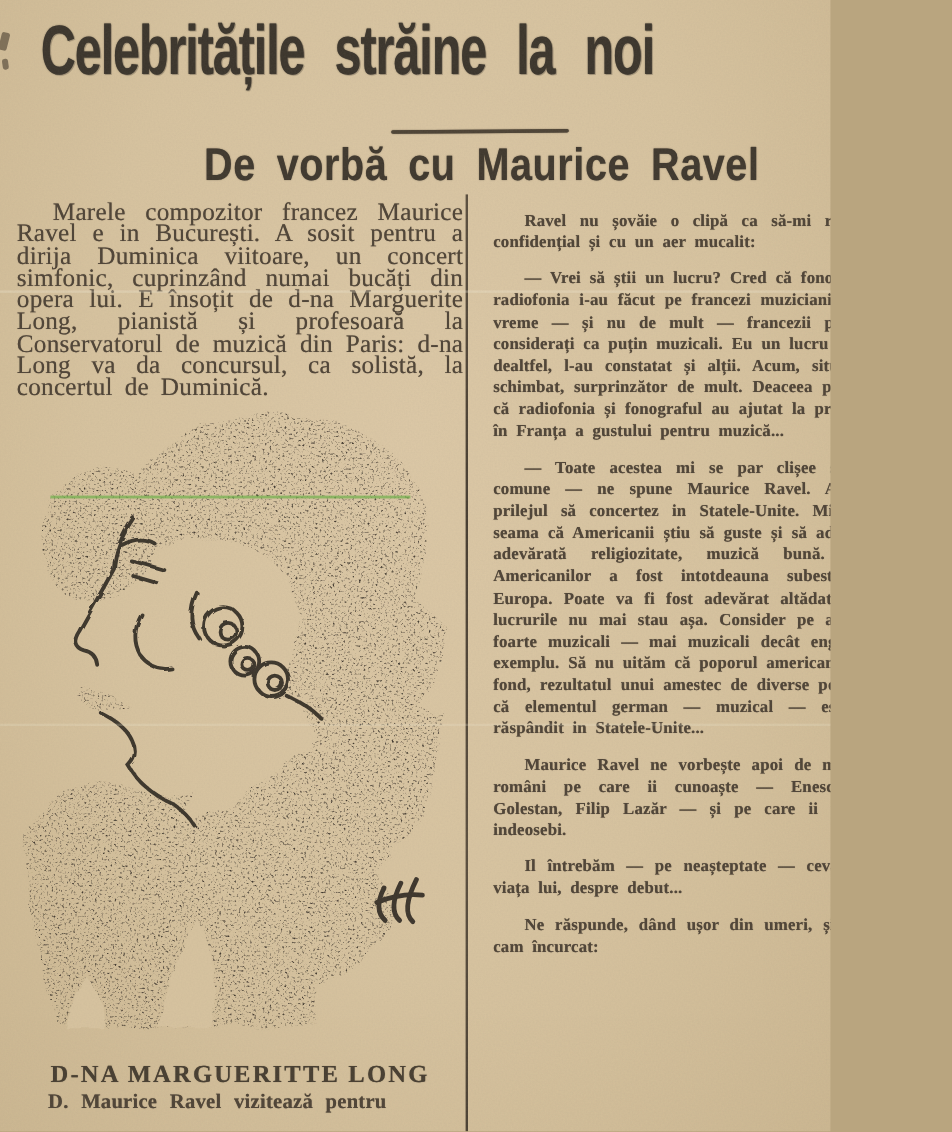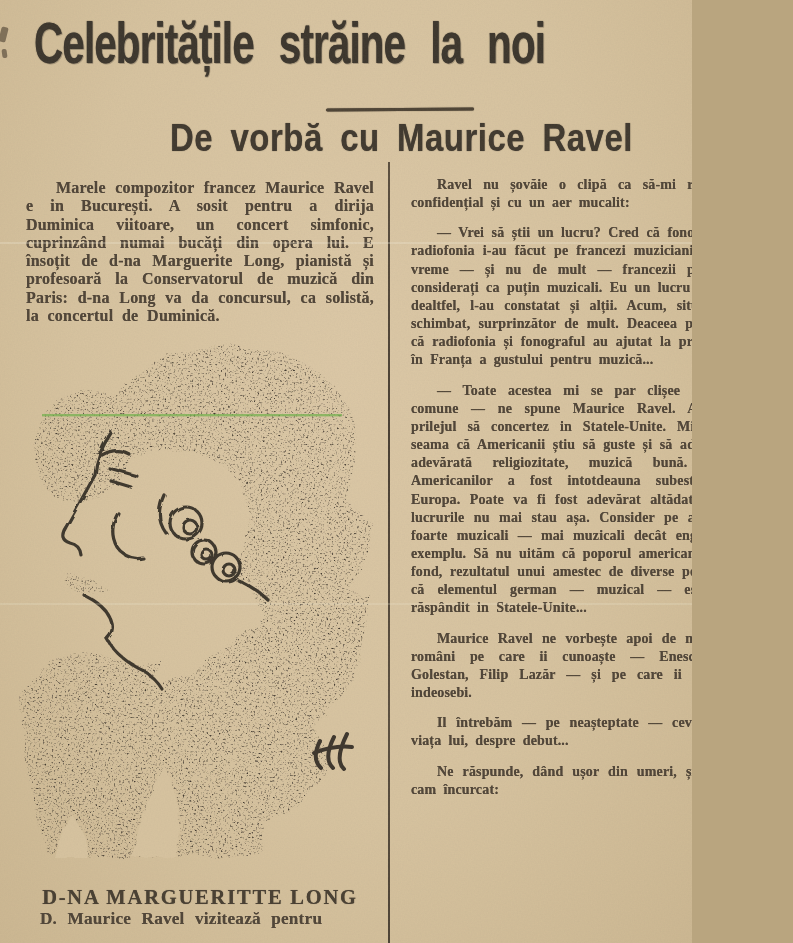--- a/index.html
+++ b/index.html
@@ -20,21 +20,21 @@
     background:#4c4234;border-radius:2px;transform:rotate(-.4deg);box-shadow:0 0 1px #4c4234;}
   .subheadline{
     position:absolute;left:170px;top:116px;margin:0;white-space:nowrap;
     font-family:"Liberation Sans","DejaVu Sans",sans-serif;font-weight:bold;
     font-size:34px;letter-spacing:.5px;word-spacing:8px;color:#3e372d;
     transform:scale(.97,1.12);transform-origin:0 0;
     text-shadow:0 0 1px rgba(62,55,45,.8);
   }
   .col-left{position:absolute;left:14px;top:167px;width:372px;}
   .intro{
-    margin:12px;font-size:16px;line-height:18.3px;font-weight:bold;text-align:justify;
+    margin:0;font-size:21px;line-height:18.3px;font-weight:normal;text-align:justify;
     text-indent:30px;word-spacing:4.5px;letter-spacing:.2px;
     text-shadow:0 0 .6px rgba(78,67,54,.75);
   }
   figure.caricature{margin:4px 0 0 0;width:372px;height:548px;position:relative;}
   .caption{
     text-align:center;font-weight:bold;font-size:20.5px;line-height:24px;margin-top:0;
     letter-spacing:1.8px;color:#463d30;text-shadow:0 0 .7px rgba(70,61,48,.8);
   }
   .outro{
     margin:1px 0 0 0;font-size:17.2px;line-height:18.5px;font-weight:bold;text-align:justify;

